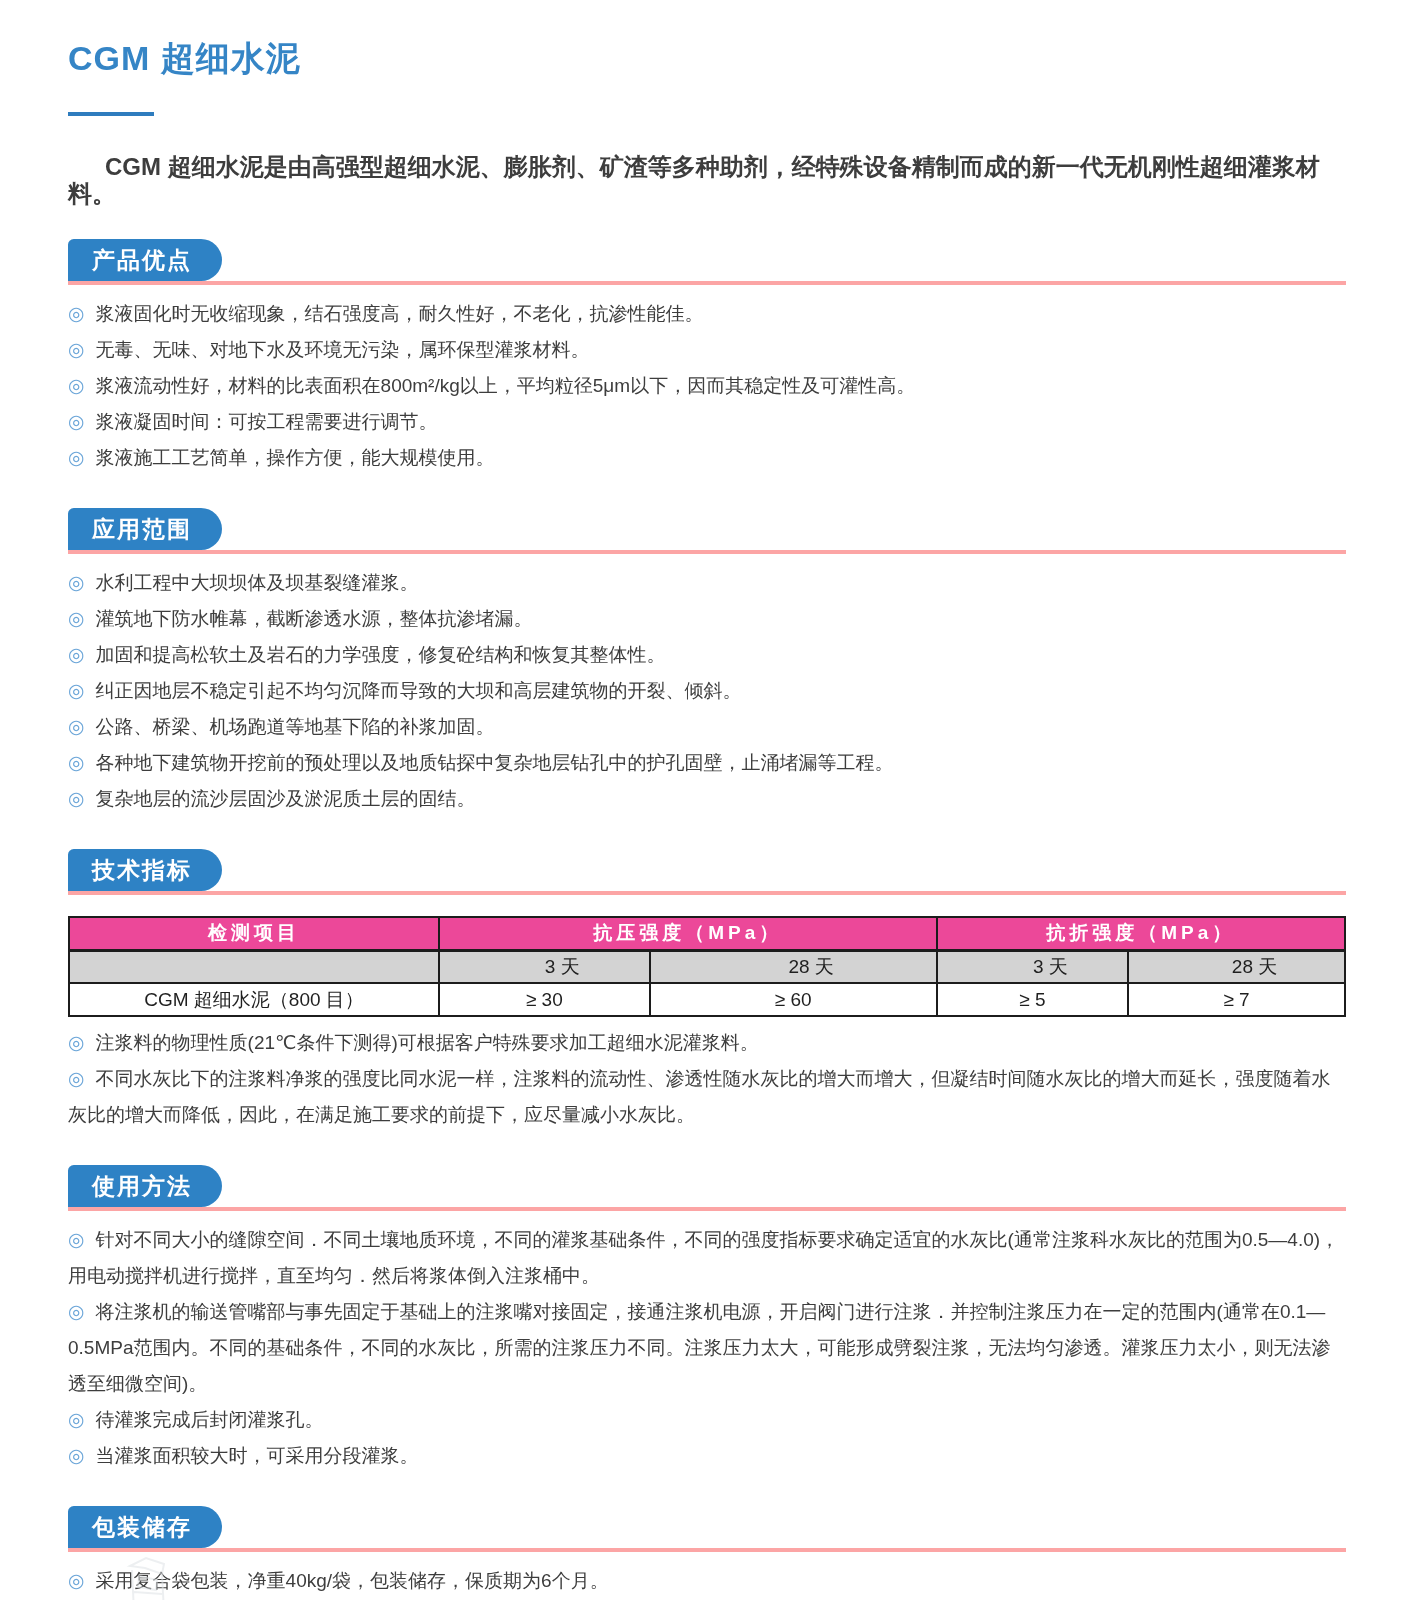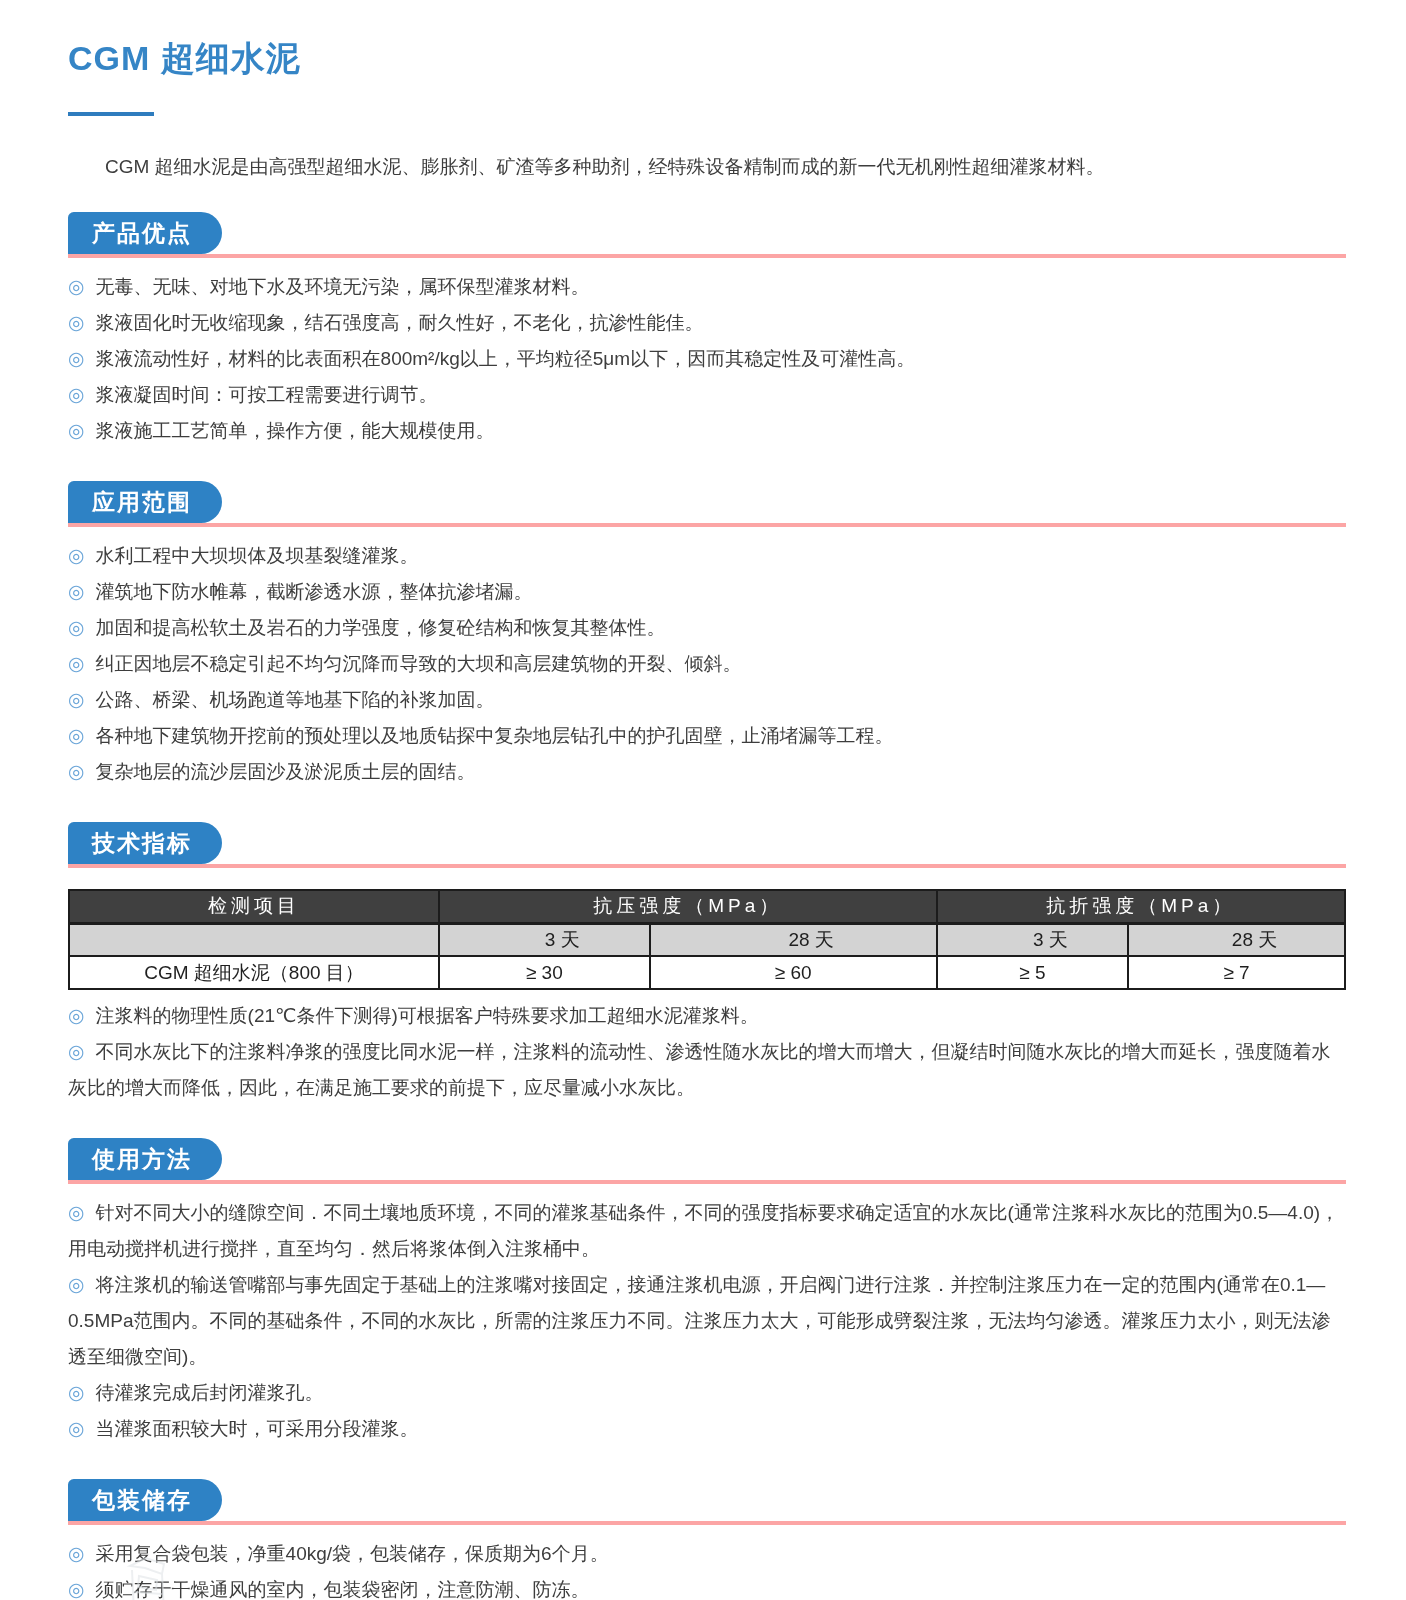--- a/index.html
+++ b/index.html
@@ -20,24 +20,25 @@
     letter-spacing: 1px;
     margin-top: 18px;
   }
   .title-underline {
     width: 86px; height: 4px;
     background: #2e7cbe;
     margin-top: 30px;
   }
   .intro {
     margin-top: 37px;
-    font-size: 19px;
+    font-size: 24px;
     line-height: 27px;
     text-indent: 37px;
     color: #3d3d3d;
+    font-weight: bold;
   }
 
   .section { margin-top: 32px; }
   .section-header {
     border-bottom: 4px solid #fca5a5;
     line-height: 0;
   }
   .section-badge {
     display: inline-block;
     background: #2e82c5;
@@ -70,24 +71,25 @@
     table-layout: fixed;
     font-size: 19px;
   }
   table.spec-table td {
     border: 2px solid #1c1c1c;
     text-align: center;
     height: 33px;
     padding: 0;
   }
   tr.spec-head td {
-    background: #404040;
+    background: #ec4899;
     color: #ffffff;
     letter-spacing: 4px;
     border-bottom-width: 3px;
+    font-weight: bold;
   }
   tr.spec-sub td {
     background: #d3d3d3;
     color: #1f1f1f;
     padding-left: 36px;
   }
   tr.spec-row td { background: #ffffff; color: #1f1f1f; }
   col.c-project { width: 29%; }
   col.c-comp3 { width: 16.5%; }
   col.c-comp28 { width: 22.5%; }
@@ -113,23 +115,23 @@
   <div class="title-underline"></div>
 
   <p class="intro">CGM 超细水泥是由高强型超细水泥、膨胀剂、矿渣等多种助剂，经特殊设备精制而成的新一代无机刚性超细灌浆材料。</p>
 
   <div class="section">
     <div class="section-header">
       <span class="section-badge">产品优点</span>
     </div>
     <div class="bullet-list">
 
+        <p class="bullet-item"><span class="bullet-icon">◎</span><span>浆液固化时无收缩现象，结石强度高，耐久性好，不老化，抗渗性能佳。</span></p>
+
         <p class="bullet-item"><span class="bullet-icon">◎</span><span>无毒、无味、对地下水及环境无污染，属环保型灌浆材料。</span></p>
-
-        <p class="bullet-item"><span class="bullet-icon">◎</span><span>浆液固化时无收缩现象，结石强度高，耐久性好，不老化，抗渗性能佳。</span></p>
 
         <p class="bullet-item"><span class="bullet-icon">◎</span><span>浆液流动性好，材料的比表面积在800m²/kg以上，平均粒径5μm以下，因而其稳定性及可灌性高。</span></p>
 
         <p class="bullet-item"><span class="bullet-icon">◎</span><span>浆液凝固时间：可按工程需要进行调节。</span></p>
 
         <p class="bullet-item"><span class="bullet-icon">◎</span><span>浆液施工工艺简单，操作方便，能大规模使用。</span></p>
       </div>
   </div>
 
   <div class="section">

